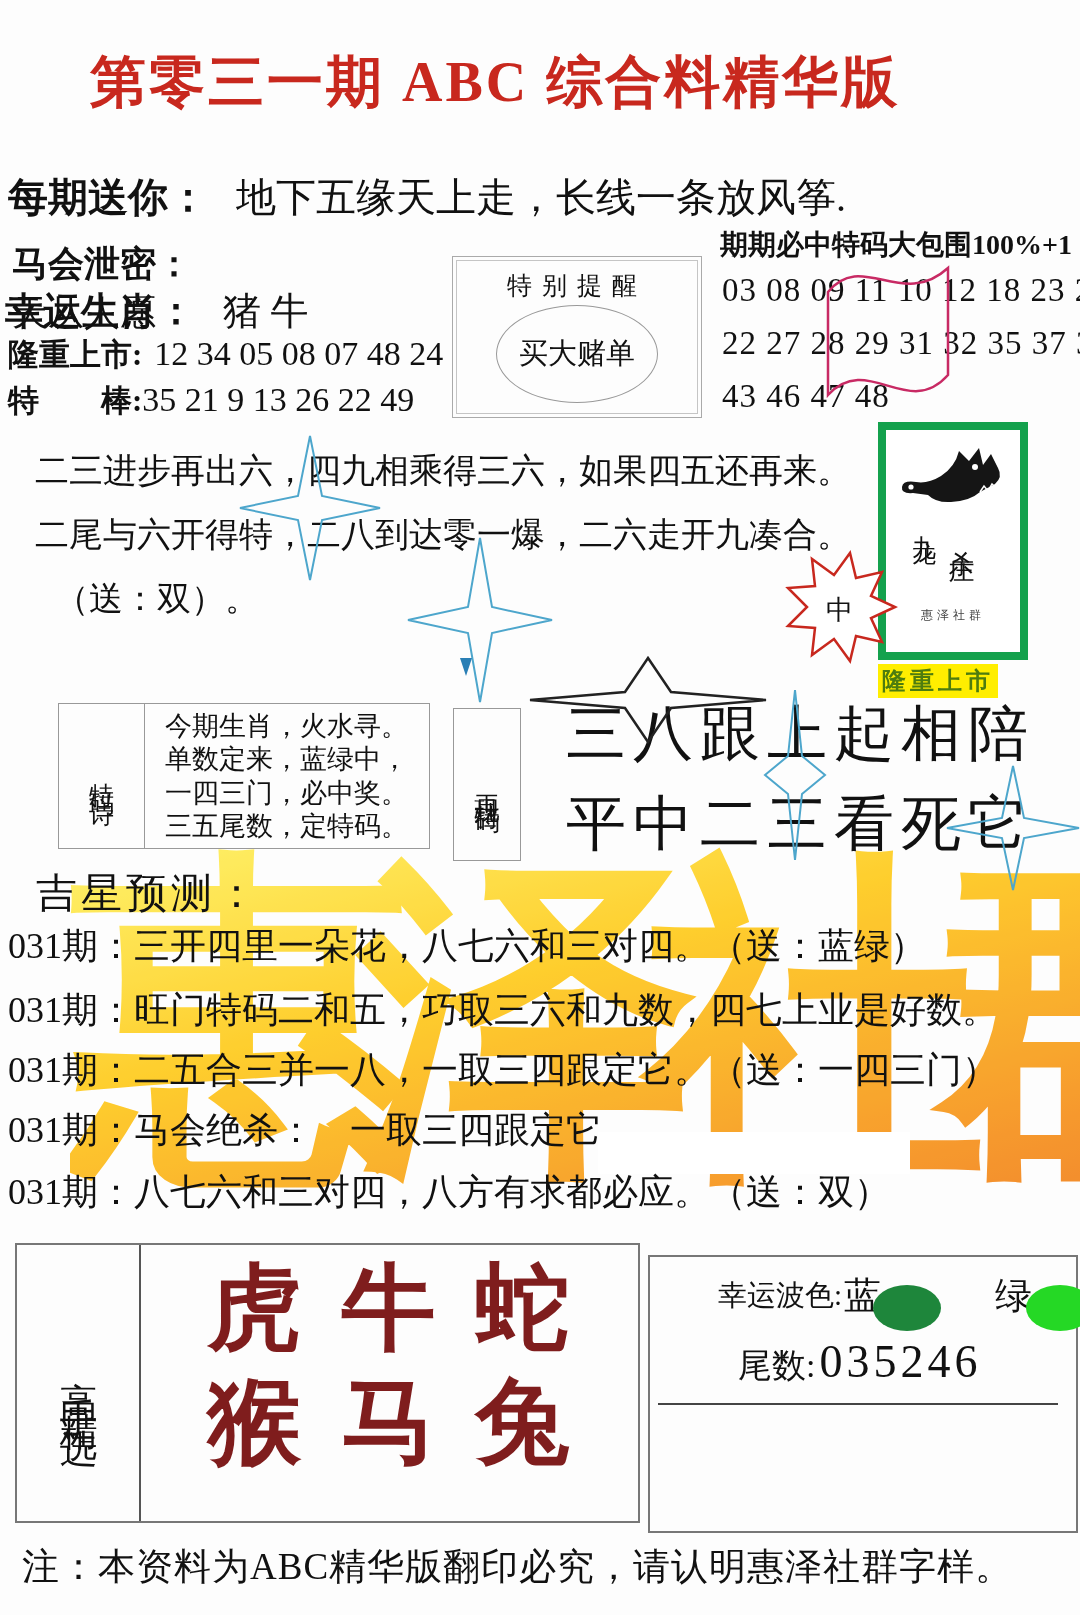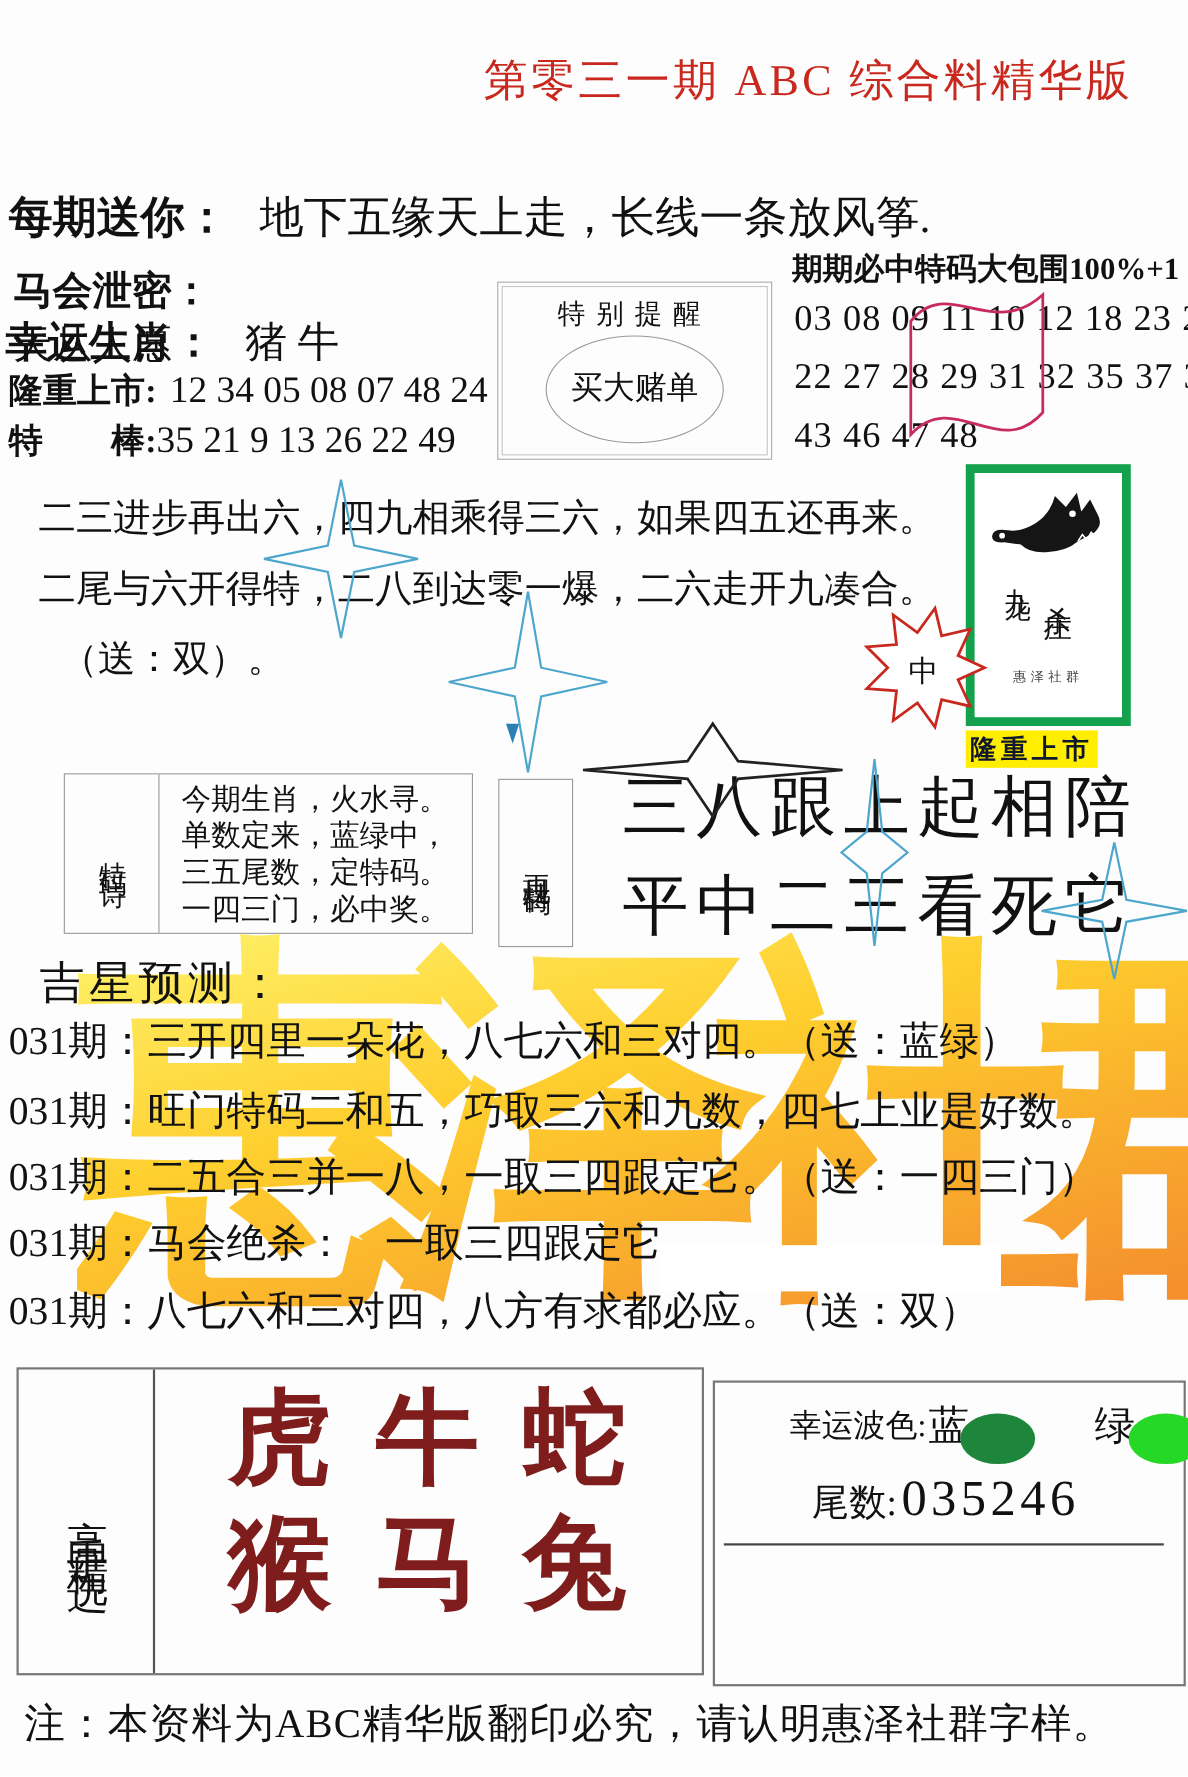--- a/index.html
+++ b/index.html
@@ -3,22 +3,22 @@
 <meta charset="utf-8">
 <style>
   html,body{margin:0;padding:0;background:#ffffff;}
   #canvas{
     position:relative; width:1080px; height:1615px; background:#fdfdfd;
     font-family:"Liberation Serif","DejaVu Serif",serif; color:#111; overflow:hidden;
   }
   .abs{position:absolute;}
   
   .title{
-    left:90px; top:45px; width:940px; text-align:right;
-    font-size:40px; font-weight:normal; color:#c8281e; letter-spacing:3px; z-index:3;
+    left:90px; top:45px; width:940px; text-align:left;
+    font-size:56px; font-weight:bold; color:#c8281e; letter-spacing:3px; z-index:3;
   }
   
   .info-line{display:flex; align-items:baseline; z-index:3; white-space:nowrap;}
   .info-line .lbl{font-weight:bold;}
   .ir0{left:8px;  top:170px; font-size:40px;} .ir0 .lbl{margin-right:28px; font-size:40px;}
   .ir1{left:12px; top:240px; font-size:36px;flex-direction:column;} .ir1 .lbl{margin-right:40px; font-size:36px;}
   .ir2{left:5px;  top:286px; font-size:38px;} .ir2 .lbl{margin-right:28px; font-size:38px;}
   .ir3{left:8px;  top:334px; font-size:34px;} .ir3 .lbl{margin-right:12px; font-size:31px;}
   .ir4{left:8px;  top:380px; font-size:34px;} .ir4 .lbl{font-size:31px;}
   
@@ -45,21 +45,21 @@
   
   .ninebox{left:878px; top:422px; width:150px; height:238px;
     border:8px solid #14a14d; background:#fff; z-index:3; box-sizing:border-box;}
   .ninebox .vtext{position:absolute; writing-mode:vertical-rl; font-size:24px; letter-spacing:6px;}
   .ninebox .nd-left{left:22px; top:86px;}
   .ninebox .nd-right{left:58px; top:100px; font-size:26px;}
   .ninebox .brand{position:absolute; bottom:28px; width:100%; text-align:center;
     font-size:12px; letter-spacing:4px; color:#444;}
   .banner{left:878px; top:664px; width:120px; height:34px; background:#ffee00;
     display:flex; align-items:center; justify-content:center;
-    font-size:24px; font-weight:bold; color:#0f172a; letter-spacing:4px; z-index:3;}
+    font-size:24px; font-weight:bold; color:#4d7c0f; letter-spacing:4px; z-index:3;}
   .hit-char{left:826px; top:592px; font-size:27px; z-index:6;}
   
   .temashi{left:58px; top:703px; width:372px; height:146px; border:1.5px solid #999; z-index:3; box-sizing:border-box;}
   .temashi .side{position:absolute; left:0; top:0; width:85px; height:100%;
     border-right:1.5px solid #999; display:flex; align-items:center; justify-content:center;}
   .temashi .side span{writing-mode:vertical-rl; font-size:25px; letter-spacing:9px;}
   .temashi .body{position:absolute; left:85px; top:6px; right:0; text-align:center;
     font-size:27px; line-height:1.24; white-space:nowrap;}
   .reappear{left:453px; top:708px; width:68px; height:153px; border:1.5px solid #999;
     display:flex; align-items:center; justify-content:center; z-index:3; box-sizing:border-box;}
@@ -167,22 +167,22 @@
   <div class="abs banner">隆重上市</div>
   <div class="abs hit-char">中</div>
 
   <div class="abs temashi">
     <div class="side">
       <span>特码诗</span>
     </div>
     <div class="body">
       <div>今期生肖，火水寻。</div>
       <div>单数定来，蓝绿中，</div>
+      <div>一四三门，必中奖。</div>
       <div>三五尾数，定特码。</div>
-      <div>一四三门，必中奖。</div>
     </div>
   </div>
 
   <div class="abs reappear">
     <span>再现特码</span>
   </div>
 
   <div class="abs bigline bl0">三八跟上起相陪</div>
   <div class="abs bigline bl1">平中二三看死它</div>
 

